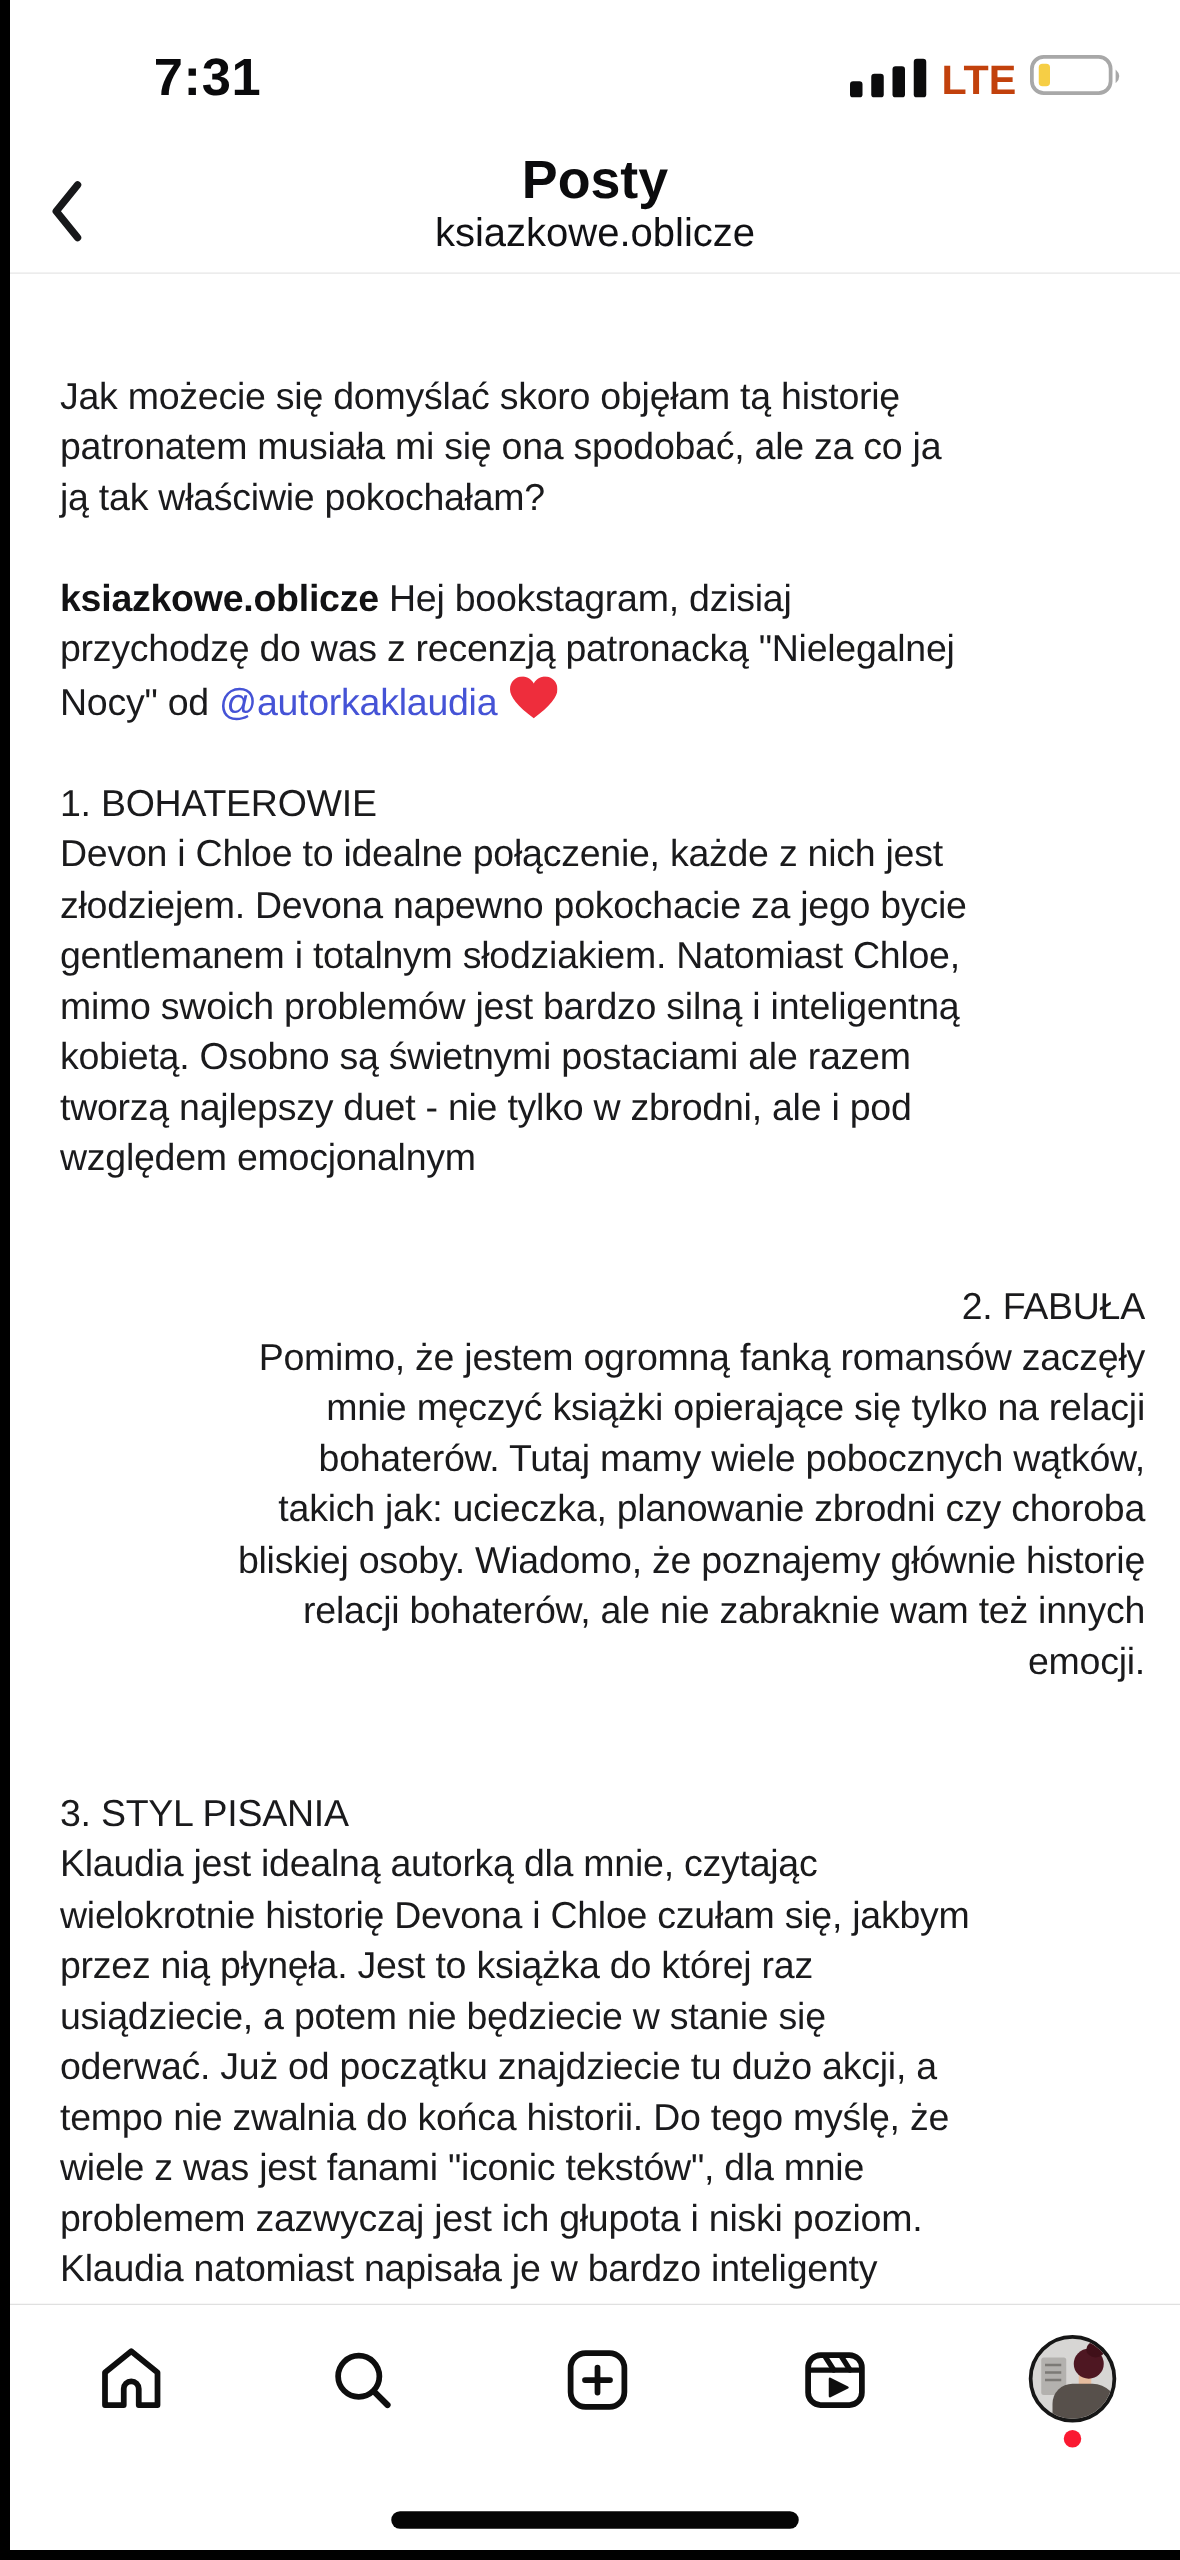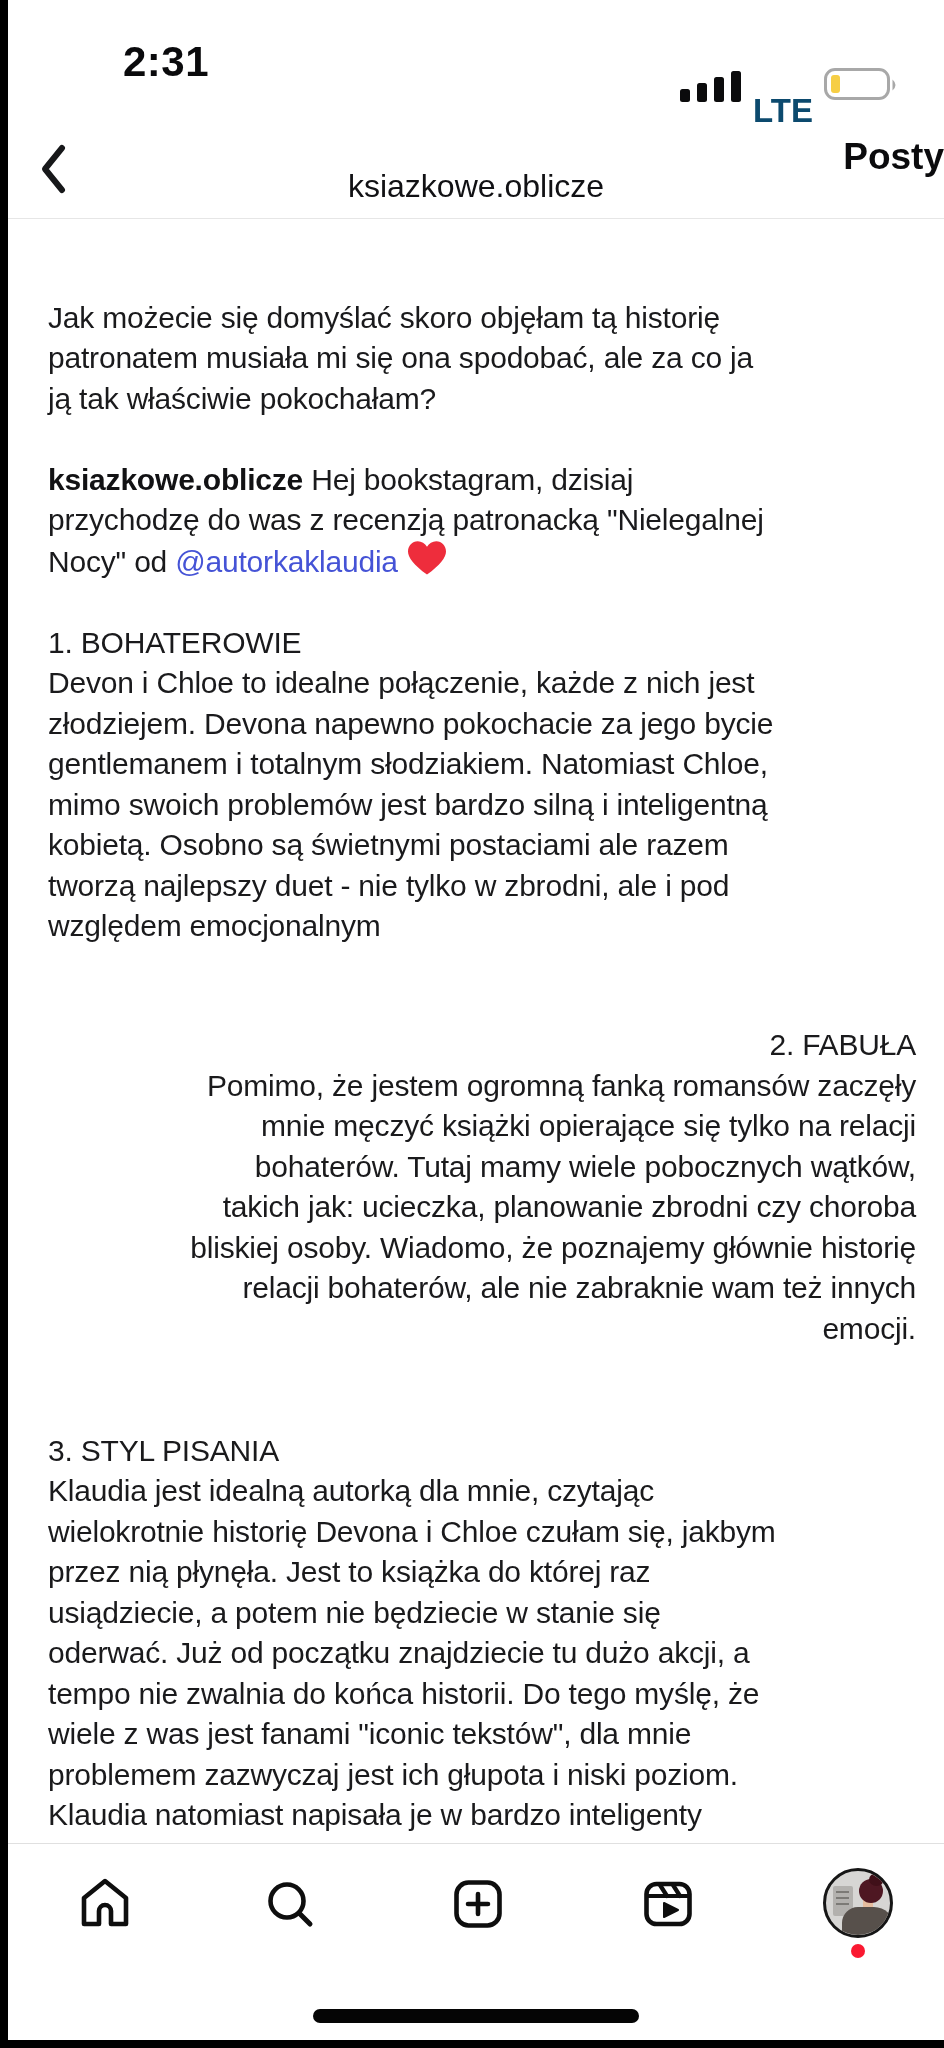--- a/index.html
+++ b/index.html
@@ -10,23 +10,23 @@
   }
   
   .edge-left{position:absolute;left:0;top:0;width:8px;height:2048px;background:#000;z-index:40;}
   .edge-bottom{position:absolute;left:0;top:2040px;width:944px;height:8px;background:#000;z-index:40;}
 
   
   .header{position:absolute;left:8px;right:0;top:0;height:218px;background:#fff;z-index:10;
           border-bottom:1px solid #e6e6e6;}
   .time{position:absolute;left:115px;top:38px;font-size:42px;font-weight:700;color:#0a0a0c;letter-spacing:0.5px;}
   .status-right{position:absolute;right:44px;top:44px;display:flex;align-items:center;gap:11px;}
-  .lte{font-size:33px;font-weight:600;color:#0c4a6e;margin-top:48px;}
+  .lte{font-size:33px;font-weight:600;color:#c2410c;}
   .back{position:absolute;left:25px;top:140px;width:40px;height:58px;display:flex;align-items:center;justify-content:center;cursor:pointer;}
-  .title{position:absolute;left:0;right:0;top:120px;text-align:right;font-size:37px;font-weight:700;color:#0b0b0d;margin-top:16px;}
+  .title{position:absolute;left:0;right:0;top:120px;text-align:center;font-size:43px;font-weight:700;color:#0b0b0d;}
   .subtitle{position:absolute;left:0;right:0;top:168px;text-align:center;font-size:32px;font-weight:400;color:#111114;}
 
   
   .scroll{position:absolute;left:8px;top:218px;width:936px;height:1625px;overflow:hidden;background:#fff;}
   .caption{position:relative;top:-11px;padding:0 28px 0 40px;
            font-size:30px;line-height:40.5px;letter-spacing:-0.2px;color:#1a1a1c;white-space:pre-line;}
   .cap{margin:0;}
   .b{font-weight:700;color:#121214;}
   .mention{color:#4553d6;text-decoration:none;cursor:pointer;}
   .m-p2{margin-top:50px;}
@@ -52,21 +52,21 @@
   .av-bun{position:absolute;left:43px;top:2px;width:15px;height:13px;background:#401019;border-radius:50%;}
   .red-dot{position:absolute;left:843px;top:100px;width:14px;height:14px;border-radius:50%;background:#fa1931;}
   .home-indicator{position:absolute;left:305px;top:165px;width:326px;height:14px;border-radius:7px;background:#050505;cursor:pointer;}
 </style>
 </head>
 <body>
 
 <div class="phone">
 
   <div class="header">
-    <div class="time">2:31</div>
+    <div class="time">7:31</div>
     <div class="status-right">
       <span>
         <svg width="62" height="34" viewBox="0 0 62 34">
           <rect x="0" y="21" width="10" height="13" rx="2.5" fill="#0b0b0c"></rect>
           <rect x="17" y="15" width="10" height="19" rx="2.5" fill="#0b0b0c"></rect>
           <rect x="34" y="9" width="10" height="25" rx="2.5" fill="#0b0b0c"></rect>
           <rect x="51" y="3" width="10" height="31" rx="2.5" fill="#0b0b0c"></rect>
         </svg>
       </span>
       <span class="lte">LTE</span>

